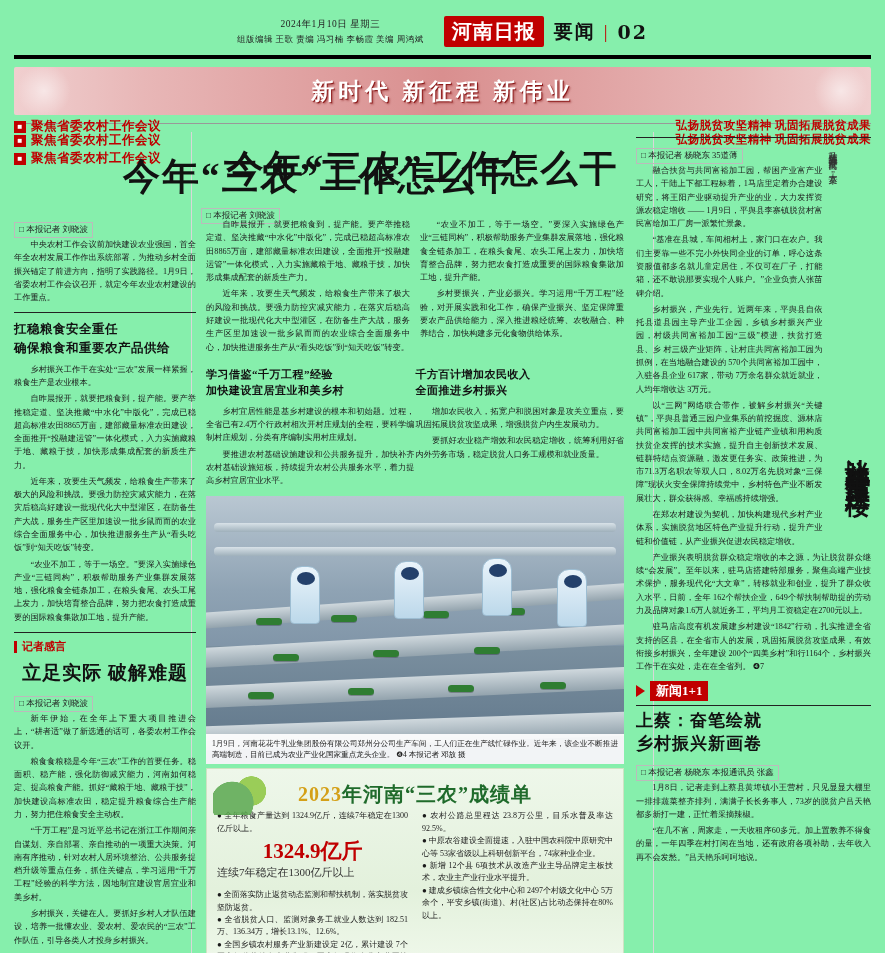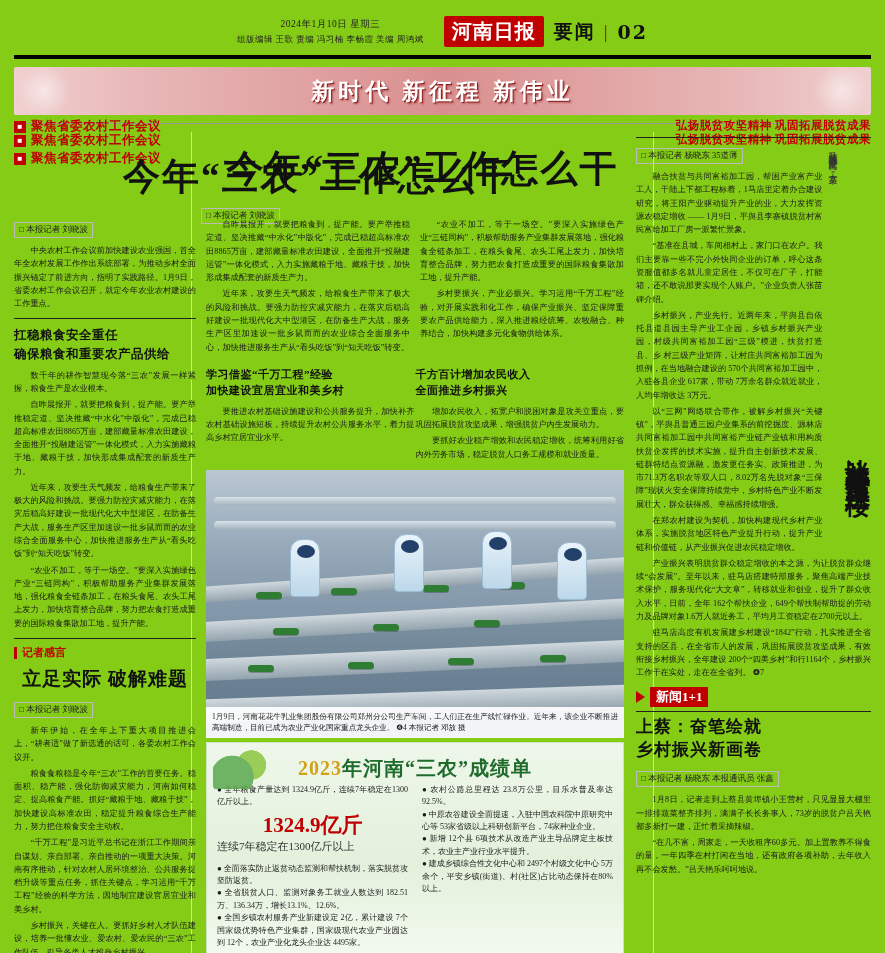--- a/index.html
+++ b/index.html
@@ -5,21 +5,21 @@
   * { box-sizing: border-box; }
   html, body { margin:0; padding:0; }
   body {
     width: 885px; height: 953px;
     background: #ffffff;
     font-family: "Liberation Serif", serif;
     color: #111;
     overflow: hidden;
     position: relative;
   }
-  .page { position:relative; width:885px; height:953px; background:#84cc16; }
+  .page { position:relative; width:885px; height:953px; background:#86efac; }
 
   
   .masthead {
     display:flex; align-items:center; justify-content:center;
     padding: 16px 20px 4px 20px; gap: 10px;
   }
   .masthead-left {
     text-align:center; font-size:9px; color:#222; line-height:1.7;
     flex: 0 0 auto; padding-right:10px;
   }
@@ -86,21 +86,21 @@
     font-size:8px; line-height:12px; text-align:center; font-weight:bold;
   }
   .kicker .t { color:#c00000; font-weight:bold; font-size:12.5px; letter-spacing:.5px;}
 
   .headline-main {
     text-align:center; font-weight:bold; font-size:37px; letter-spacing:2px;
     margin: 12px 0 10px 0; color:#111; font-family:"Liberation Serif", serif;
   }
   .byline {
     font-size:8.5px; color:#222; border:1px solid #bbb; display:inline-block;
-    padding:1px 4px; margin-bottom:6px;
+    padding:1px 4px; margin-bottom:0;
   }
   .byline-wrap { text-align:left; }
 
   p.body {
     font-size:8.2px; line-height:1.62; text-align:justify; margin:0 0 3px 0;
     text-indent:2em; color:#1a1a1a;
   }
   .cols2 { column-count:2; column-gap:10px; }
 
   .subhead {
@@ -288,21 +288,21 @@
     </div>
 
     <div style="position:absolute;left:14px;top:100px;width:182px;">
       <div class="byline-wrap">
         <span class="byline">□ 本报记者 刘晓波</span>
       </div>
       <p class="body">中央农村工作会议前加快建设农业强国，首全年全农村发展工作作出系统部署，为推动乡村全面振兴锚定了前进方向，指明了实践路径。1月9日，省委农村工作会议召开，就定今年农业农村建设的工作重点。</p>
       <div class="hr-solid"></div>
       <div class="subhead" style="white-space:pre-line;">扛稳粮食安全重任
 确保粮食和重要农产品供给</div>
-      <p class="body">数千年的耕作智慧现今落“三农”发展一样紧握，粮食生产是农业根本。</p>
+      <p class="body">乡村振兴工作干在实处“三农”发展一样紧握，粮食生产是农业根本。</p>
       <p class="body">自昨晨报开，就要把粮食到，提产能。要产举推稳定道、坚决推藏“中水化”中版化”，完成已稳超高标准农田8865万亩，建部藏量标准农田建设，全面推开“投融建运管”一体化模式，入力实施藏粮于地、藏粮于技，加快形成集成配套的新质生产力。</p>
       <p class="body">近年来，攻要生天气频发，给粮食生产带来了极大的风险和挑战。要强力防控灾减灾能力，在落灾后稳高好建设一批现代化大中型灌区，在防备生产大战，服务生产区里加速设一批乡鼠而而的农业综合全面服务中心，加快推进服务生产从“看头吃饭”到“知天吃饭”转变。</p>
       <p class="body">“农业不加工，等于一场空。”要深入实施绿色产业“三链同构”，积极帮助服务产业集群发展落地，强化粮食全链条加工，在粮头食尾、农头工尾上发力，加快培育整合品牌，努力把农食打造成重要的国际粮食集散加工地，提升产能。</p>
 
       <div class="hr-solid"></div>
       <div class="note-head">
         <span class="bar"></span>
         <span>记者感言</span>
       </div>
       <div class="note-title">立足实际  破解难题</div>
@@ -322,20 +322,21 @@
         <p class="body">自昨晨报开，就要把粮食到，提产能。要产举推稳定道、坚决推藏“中水化”中版化”，完成已稳超高标准农田8865万亩，建部藏量标准农田建设，全面推开“投融建运管”一体化模式，入力实施藏粮于地、藏粮于技，加快形成集成配套的新质生产力。</p>
         <p class="body">近年来，攻要生天气频发，给粮食生产带来了极大的风险和挑战。要强力防控灾减灾能力，在落灾后稳高好建设一批现代化大中型灌区，在防备生产大战，服务生产区里加速设一批乡鼠而而的农业综合全面服务中心，加快推进服务生产从“看头吃饭”到“知天吃饭”转变。</p>
         <p class="body">“农业不加工，等于一场空。”要深入实施绿色产业“三链同构”，积极帮助服务产业集群发展落地，强化粮食全链条加工，在粮头食尾、农头工尾上发力，加快培育整合品牌，努力把农食打造成重要的国际粮食集散加工地，提升产能。</p>
         <p class="body">乡村要振兴，产业必振兴。学习运用“千万工程”经验，对开展实践和化工作，确保产业振兴、坚定保障重要农产品供给能力，深入推进粮经统筹、农牧融合、种养结合，加快构建多元化食物供给体系。</p>
       </div>
 
       <div style="display:grid;grid-template-columns:1fr 1fr;gap:1px;margin-top:6px;">
         <div>
           <div class="subhead small" style="white-space:pre-line;">学习借鉴“千万工程”经验
 加快建设宜居宜业和美乡村</div>
+          <p class="body">乡村宜居性能是基乡村建设的根本和初始题。过程，全省已有2.4万个行政村相次开村庄规划的全程，要科学编制村庄规划，分类有序编制实用村庄规划。</p>
           <p class="body">要推进农村基础设施建设和公共服务提升，加快补齐农村基础设施短板，持续提升农村公共服务水平，着力提高乡村宜居宜业水平。</p>
         </div>
         <div>
           <div class="subhead small" style="white-space:pre-line;">千方百计增加农民收入
 全面推进乡村振兴</div>
           <p class="body">增加农民收入，拓宽户和脱困对象是攻关立重点，要巩固拓展脱贫攻坚成果，增强脱贫户内生发展动力。</p>
           <p class="body">要抓好农业稳产增效和农民稳定增收，统筹利用好省内外劳务市场，稳定脱贫人口务工规模和就业质量。</p>
         </div>
       </div>
 

